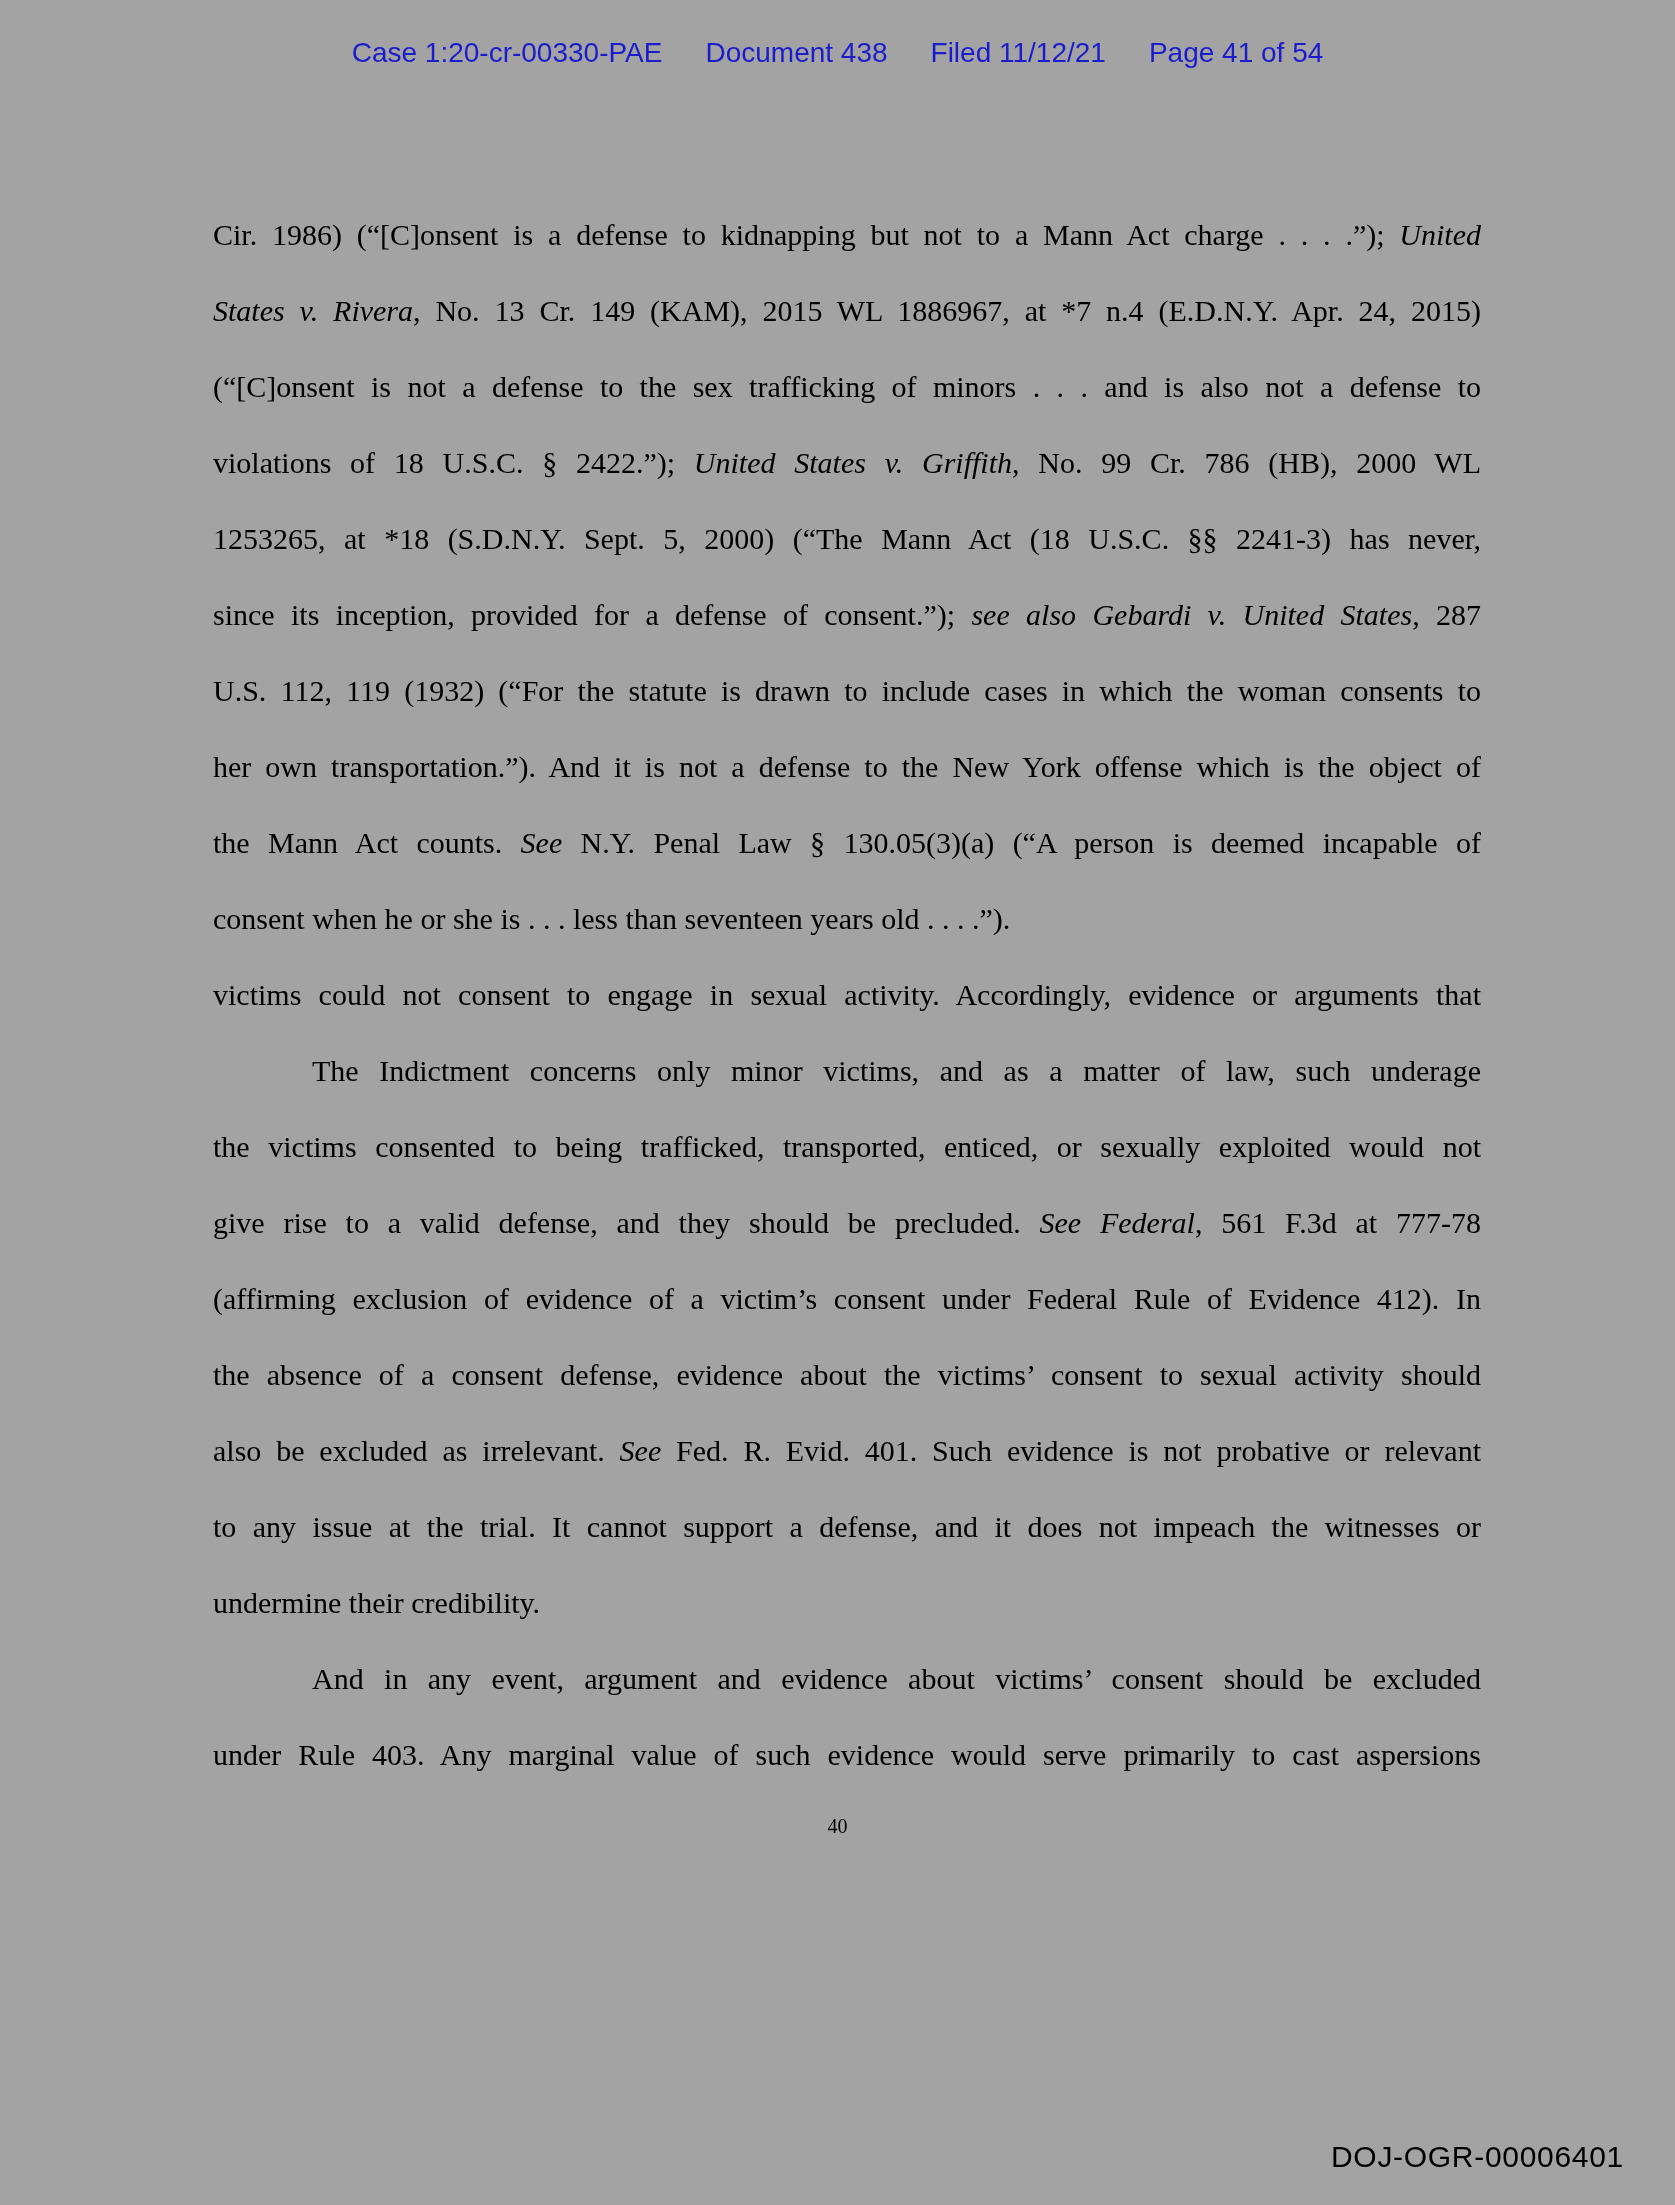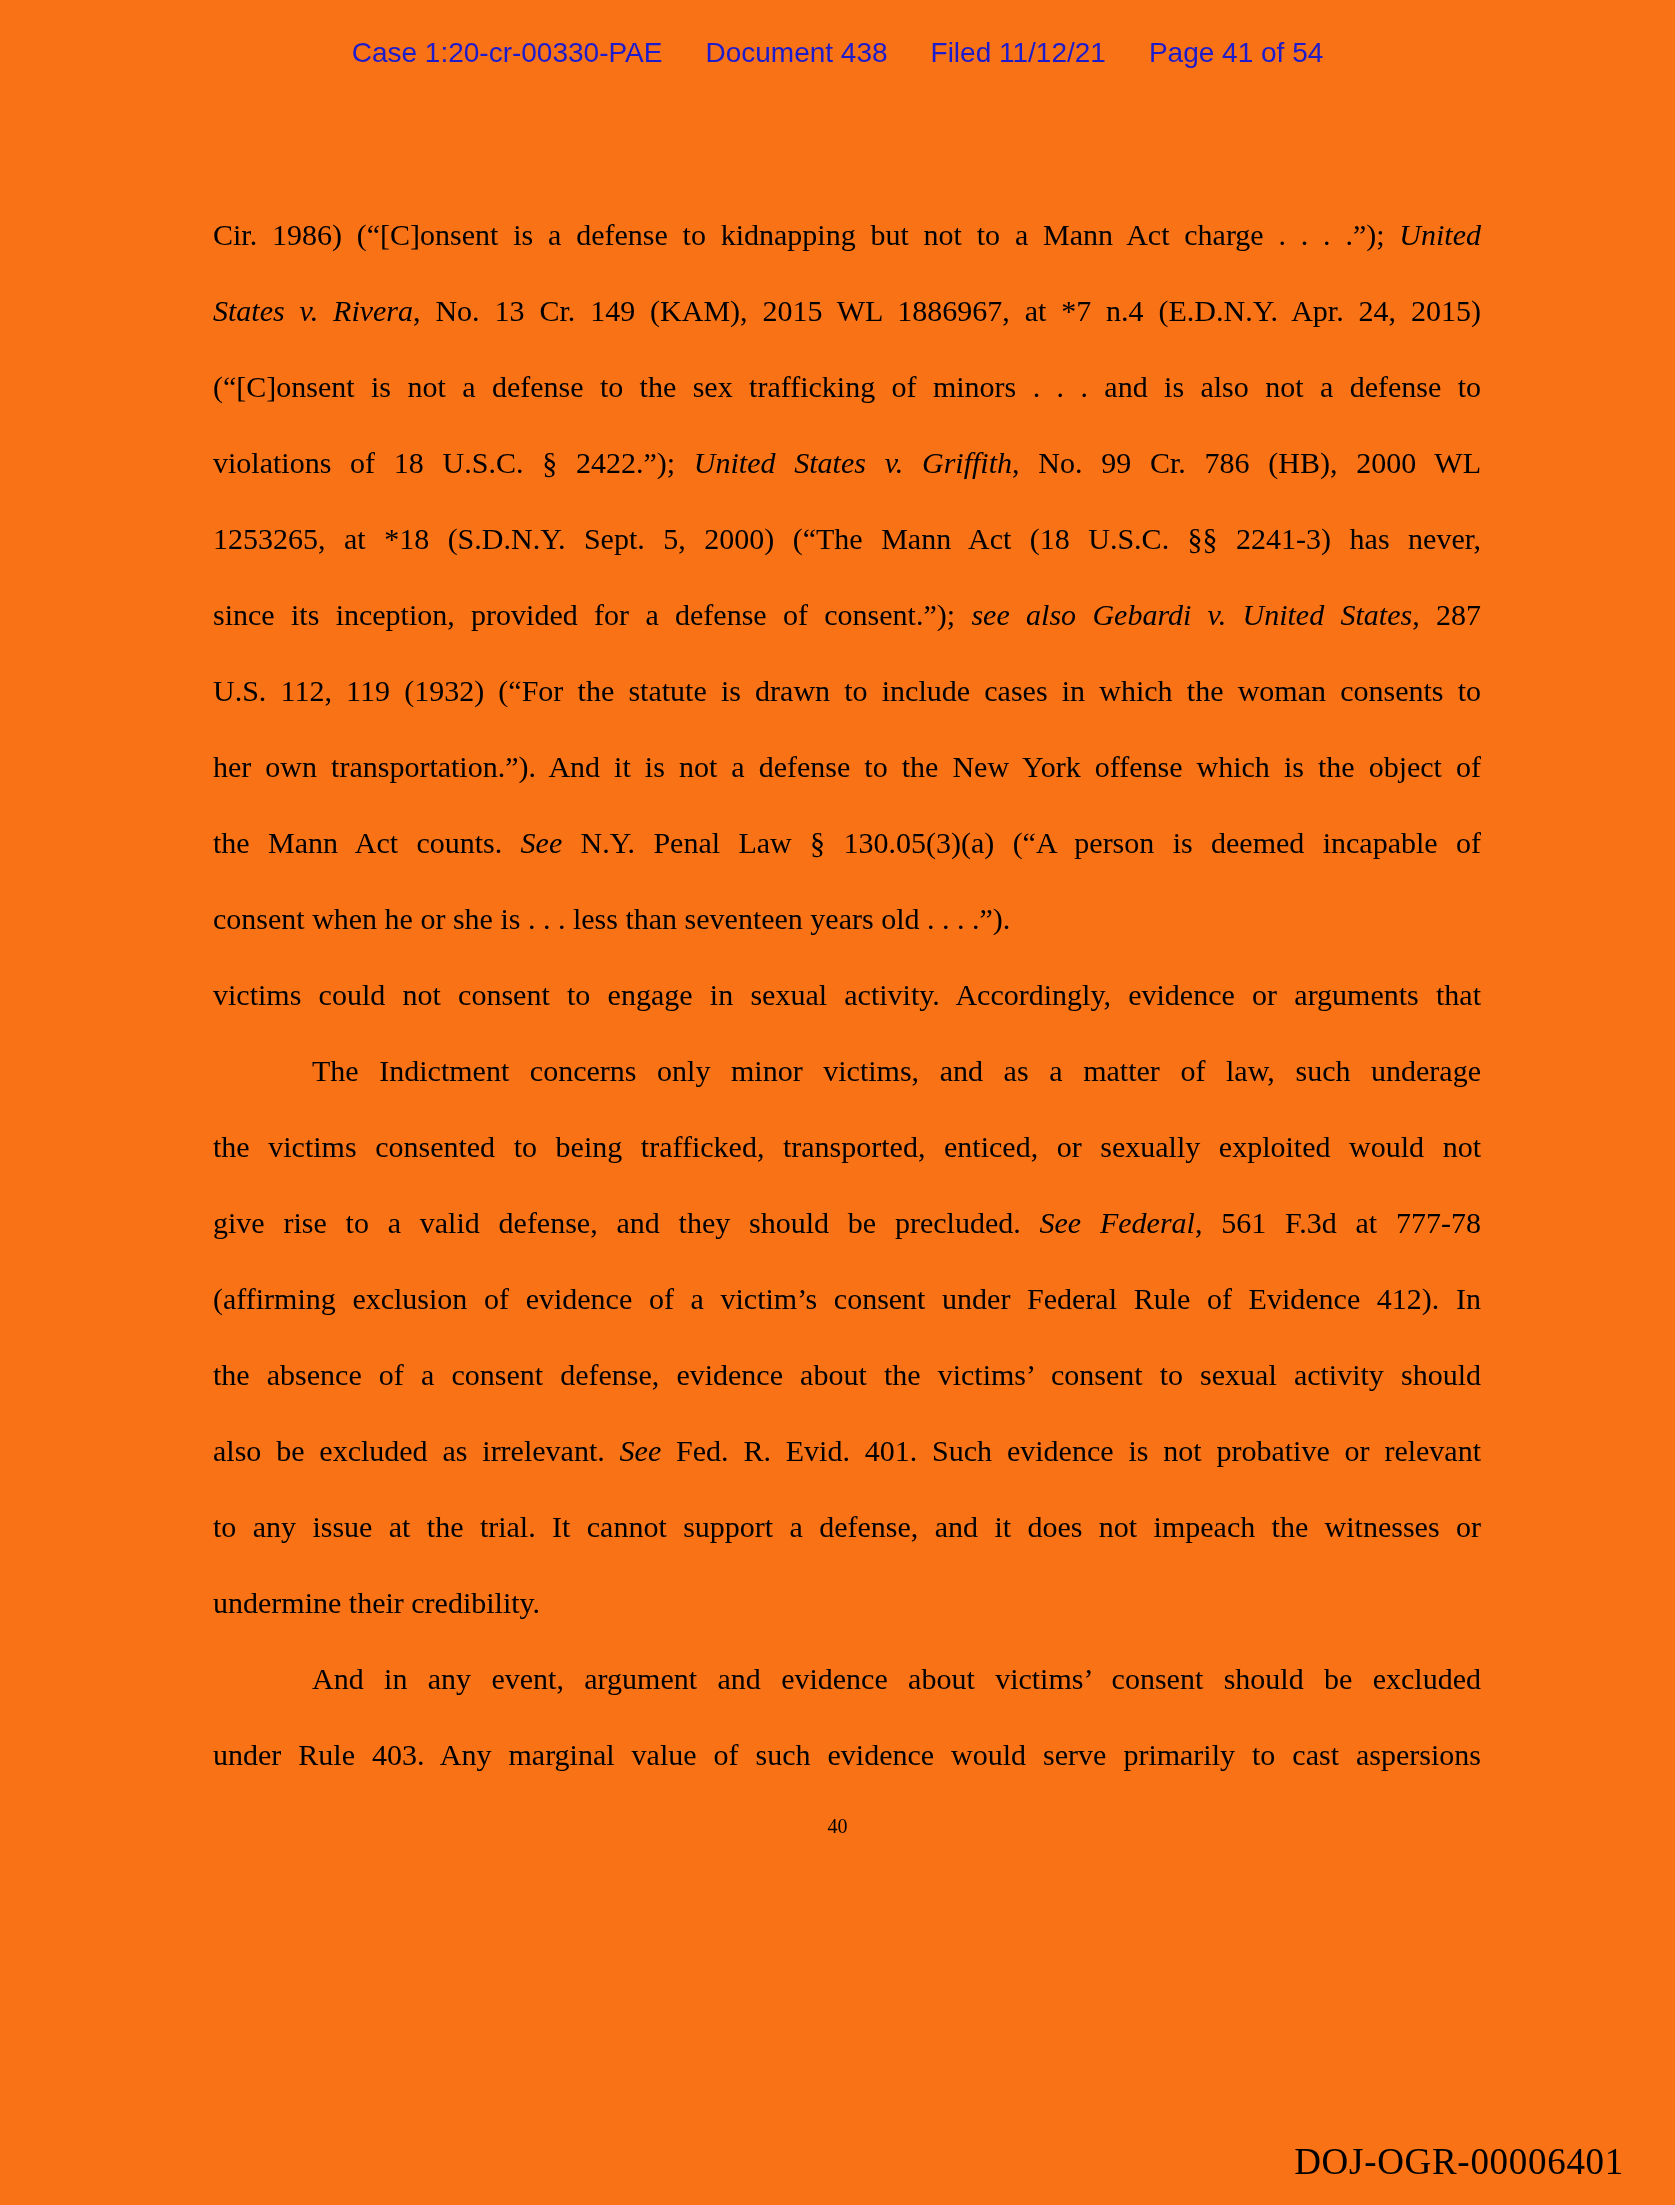--- a/index.html
+++ b/index.html
@@ -51,30 +51,30 @@
     top: 1815px;
     left: 0;
     width: 100%;
     text-align: center;
     font-size: 20px;
   }
   .bates {
     position: absolute;
     top: 2140px;
     right: 51px;
-    font-family: Liberation Serif, serif;
-    font-size: 37px;
+    font-family: Liberation Sans, sans-serif;
+    font-size: 30px;
     letter-spacing: 0.7px;
     color: #000000;
   }
 </style>
 </head>
 <body>
 
-<div class="page" style="background: #f97316; color: rgb(0, 0, 0);">
+<div class="page" style="background: #a3a3a3; color: rgb(0, 0, 0);">
 
   <div class="header" style="color: rgb(28, 28, 205);">
     <span>Case 1:20-cr-00330-PAE</span>
     <span>Document 438</span>
     <span>Filed 11/12/21</span>
     <span>Page 41 of 54</span>
   </div>
 
   <div class="doc-body">
       <div class="line"><span>Cir. 1986) (“[C]onsent is a defense to kidnapping but not to a Mann Act charge . . . .”); </span><span class="ital">United</span></div>

